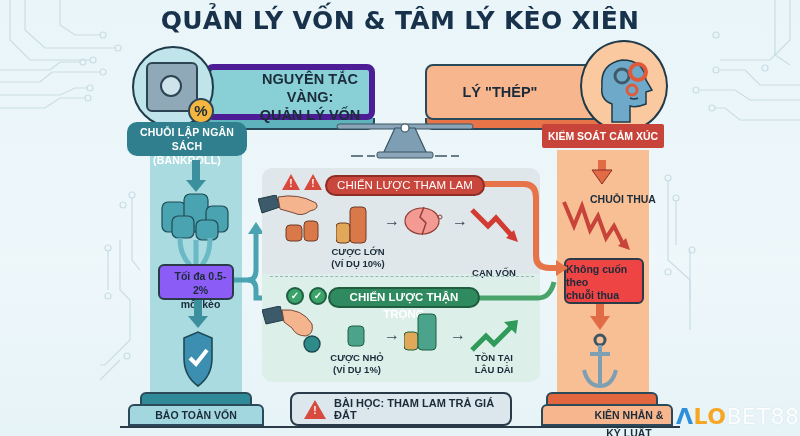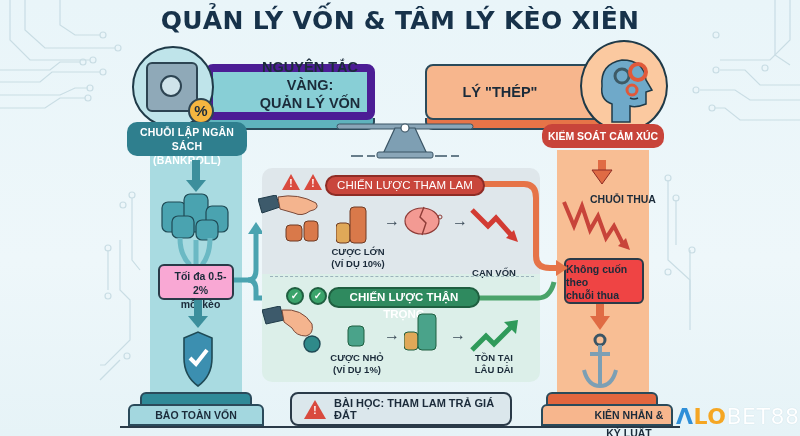--- a/index.html
+++ b/index.html
@@ -17,22 +17,22 @@
     font-family: "DejaVu Sans", sans-serif;
     font-weight: bold; font-size: 25px; color: #17324a; letter-spacing: 0.3px;
   }
 
   
   .pillar-left { left: 150px; top: 150px; width: 92px; height: 250px; background: #a9dbe1; }
   .pillar-right { left: 557px; top: 150px; width: 92px; height: 250px; background: #f8be94; }
 
   .header-left {
     left: 205px; top: 64px; width: 170px; height: 56px;
-    background: #88cfd6; border: 8px solid #4c1d95; border-radius: 8px;
-    display: flex; align-items: flex-end; justify-content: center; text-align: center;
+    background: #88cfd6; border: 6px solid #4c1d95; border-radius: 8px;
+    display: flex; align-items: flex-start; justify-content: center; text-align: center;
     padding-left: 40px;
     font-weight: bold; font-size: 14.5px; line-height: 18px; color: #1b2b3a;
   }
   .header-left-base {
     left: 205px; top: 118px; width: 170px; height: 12px; background: #5fb3bd; border: 2px solid #2a4a5a; border-top: none; border-radius: 0 0 8px 8px;
   }
   .safe-circle {
     left: 132px; top: 46px; width: 82px; height: 82px; border-radius: 50%;
     background: #bfe4ea; border: 2px solid #1f3a48;
   }
@@ -66,21 +66,21 @@
   }
   .header-right-base {
     left: 425px; top: 118px; width: 180px; height: 12px; background: #e67448; border: 2px solid #2a4a5a; border-top: none; border-radius: 0 0 8px 8px;
   }
   .head-circle {
     left: 580px; top: 40px; width: 88px; height: 92px; border-radius: 50%;
     background: #fbc9a0; border: 2px solid #1f3a48;
   }
   .emotion-label {
     left: 542px; top: 124px; width: 122px; height: 24px;
-    background: #c8443a; border-radius: 10px;
+    background: #c8443a; border-radius: 2px;
     color: #ffffff; font-size: 10.5px; font-weight: bold; line-height: 24px; text-align: center;
   }
 
   
   .panel-greedy {
     left: 262px; top: 168px; width: 278px; height: 106px;
     background: #dfe7eb; border-radius: 10px 10px 0 0;
   }
   .panel-careful {
     left: 262px; top: 274px; width: 278px; height: 108px;
@@ -110,21 +110,21 @@
     background: #3aa36a; border: 2px solid #1f5f40;
     color: #fff; font-size: 10px; font-weight: bold; text-align: center; line-height: 14px;
   }
   .small-caption {
     font-size: 9.5px; font-weight: bold; text-align: center; line-height: 12px; color: #1b2b3a;
   }
   .arrow-glyph { font-size: 16px; color: #3b4b58; font-weight: bold; }
 
   .callout-percent {
     left: 158px; top: 264px; width: 76px; height: 36px;
-    background: #f9a8d4; border: 2px solid #2a3a48; border-radius: 6px;
+    background: #8b5cf6; border: 2px solid #2a3a48; border-radius: 6px;
     font-size: 10.5px; text-align: center; line-height: 14px; padding-top: 3px; color: #1b2b3a; font-weight: bold; padding-left: 9px;
   }
   .callout-streak {
     left: 564px; top: 258px; width: 80px; height: 46px;
     background: #ef4444; border: 2px solid #2a3a48; border-radius: 6px;
     font-size: 10.5px; text-align: left; line-height: 13px; padding-top: 3px; color: #1b2b3a; font-weight: bold;
   }
   .streak-label { left: 590px; top: 193px; font-size: 10.5px; font-weight: bold; color: #1b2b3a; }
 
   

